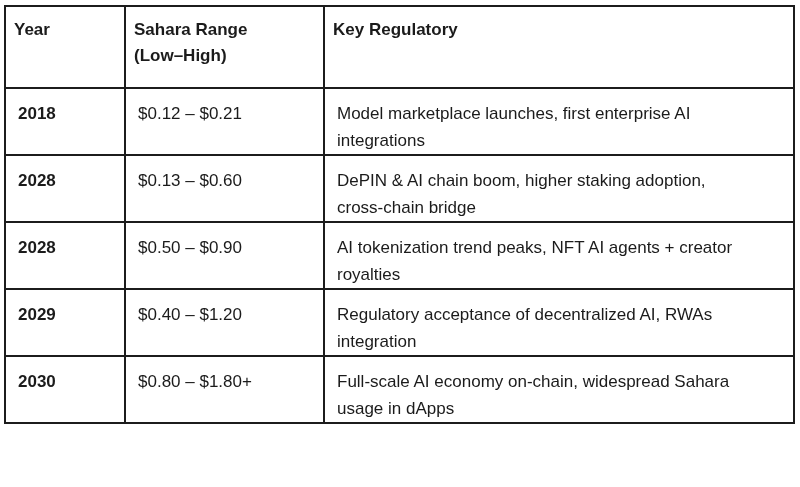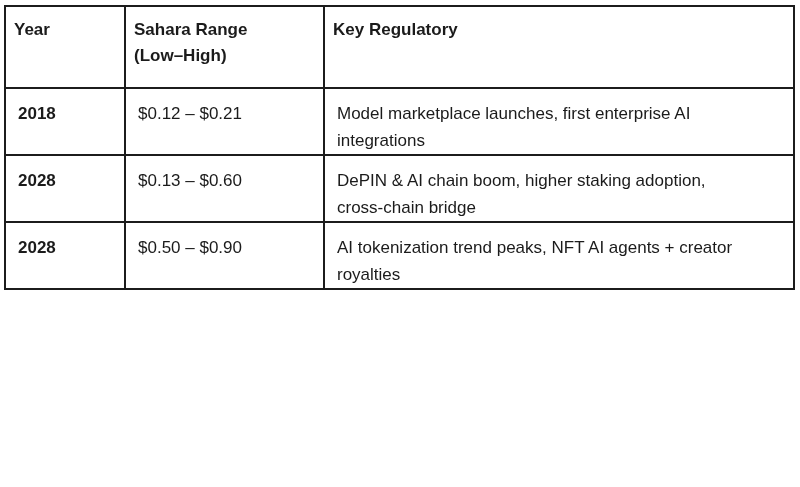--- a/index.html
+++ b/index.html
@@ -78,15 +78,27 @@
         <td class="price">$0.13 – $0.60</td>
         <td class="cat">DePIN &amp; AI chain boom, higher staking adoption,
 cross-chain bridge</td>
       </tr>
       <tr>
         <td class="year">2028</td>
         <td class="price">$0.50 – $0.90</td>
         <td class="cat">AI tokenization trend peaks, NFT AI agents + creator
 royalties</td>
       </tr>
+      <tr>
+        <td class="year">2029</td>
+        <td class="price">$0.40 – $1.20</td>
+        <td class="cat">Regulatory acceptance of decentralized AI, RWAs
+integration</td>
+      </tr>
+      <tr>
+        <td class="year">2030</td>
+        <td class="price">$0.80 – $1.80+</td>
+        <td class="cat">Full-scale AI economy on-chain, widespread Sahara
+usage in dApps</td>
+      </tr>
     </tbody>
   </table>
 </div>
 
 </body></html>

